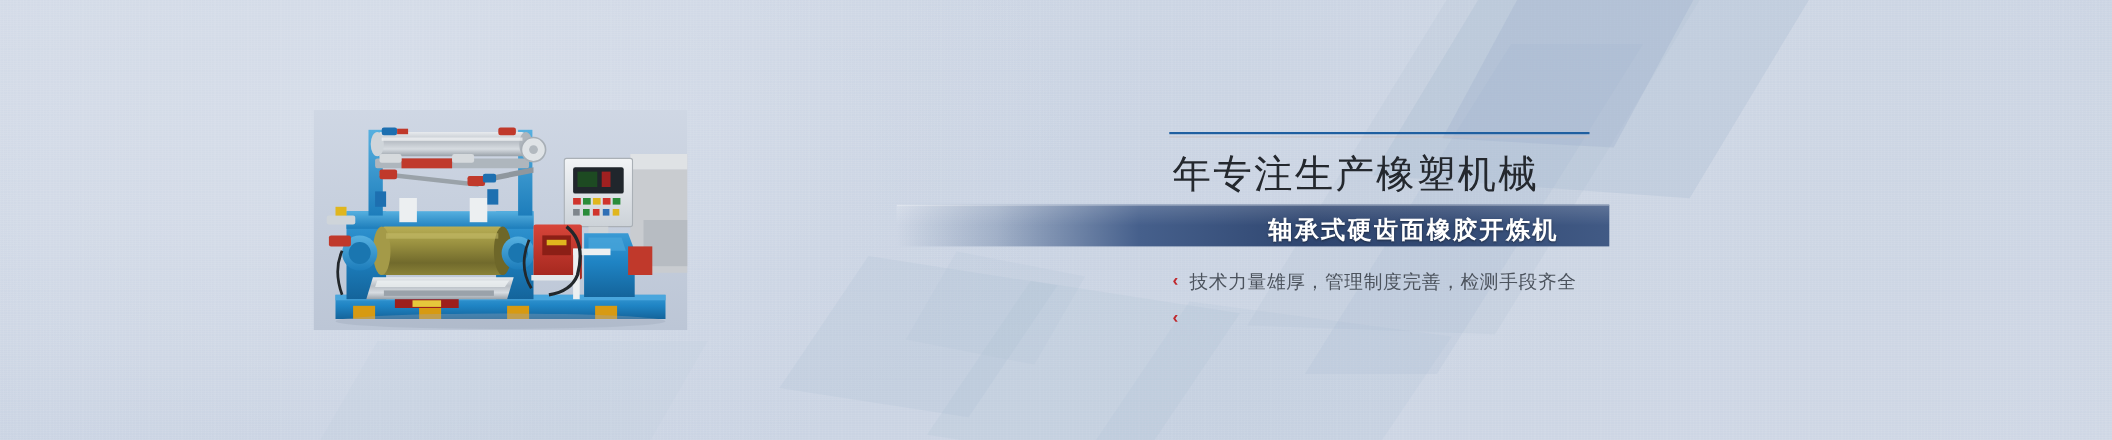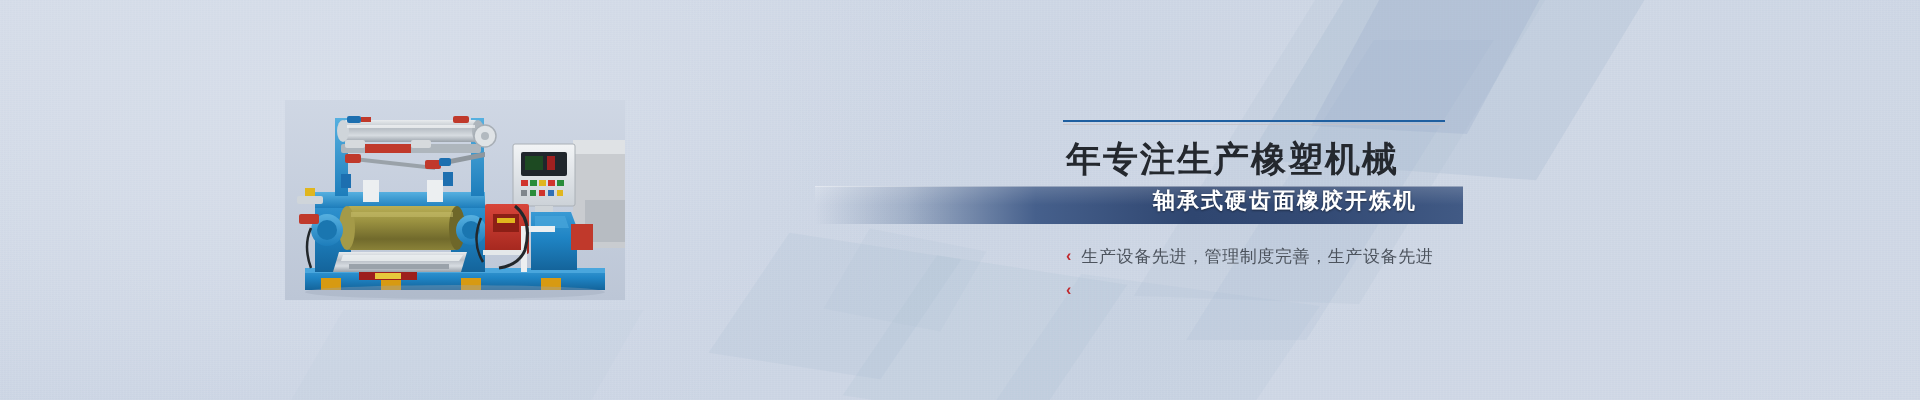--- a/index.html
+++ b/index.html
@@ -129,21 +129,21 @@
     background: #c6bfc3;
     opacity: .75;
   }
 
   .headline {
     margin: 12px 0 0 0;
     padding-left: 6px;
     font-family: "DejaVu Serif", "Liberation Serif", serif;
     font-size: 35px;
     line-height: 44px;
-    font-weight: 700;
+    font-weight: 400;
     letter-spacing: 2px;
     color: #24282e;
     white-space: nowrap;
   }
 
   .subtitle-bar {
     position: absolute;
     left: -245px;
     top: 66px;
     width: 648px;
@@ -154,21 +154,21 @@
         #5c7characters 0%);
     background: linear-gradient(90deg,
         rgba(122,142,172,0.00) 0%,
         rgba(110,132,166,0.45) 14%,
         #46608c 34%,
         #2f4670 58%,
         #334a74 78%,
         #415a85 100%);
     box-shadow: 0 1px 0 rgba(255,255,255,.35) inset;
     display: flex;
-    align-items: flex-start;
+    align-items: flex-end;
     justify-content: flex-end;
   }
   .subtitle-bar .sheen {
     position: absolute;
     left: 0; right: 0; top: 0;
     height: 50%;
     background: linear-gradient(180deg, rgba(255,255,255,.16), rgba(255,255,255,0));
     pointer-events: none;
   }
   .subtitle-text {
@@ -381,21 +381,21 @@
     <h1 class="headline">年专注生产橡塑机械</h1>
 
     <div class="subtitle-bar">
       <div class="sheen"></div>
       <span class="subtitle-text">轴承式硬齿面橡胶开炼机</span>
     </div>
 
     <div class="bullets">
       <div class="bullet">
         <span class="bullet-arrow">‹</span>
-        <span class="bullet-text">生产设备先进，管理制度完善，生产设备先进</span>
+        <span class="bullet-text">技术力量雄厚，管理制度完善，检测手段齐全</span>
       </div>
       <div class="bullet">
         <span class="bullet-arrow">‹</span>
       </div>
     </div>
 
   </div>
 </div>
 
 </body></html>

